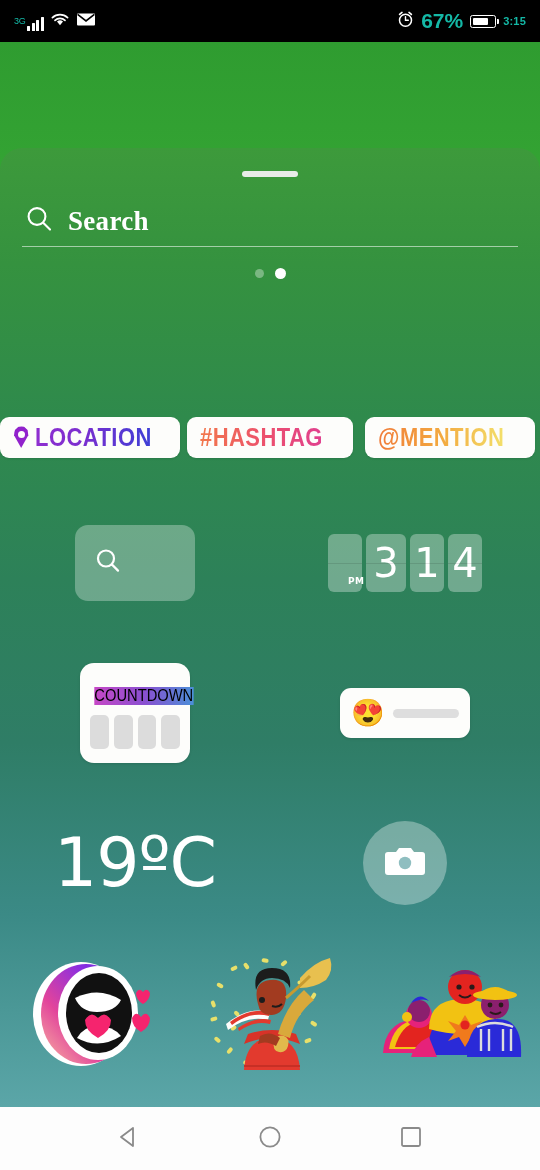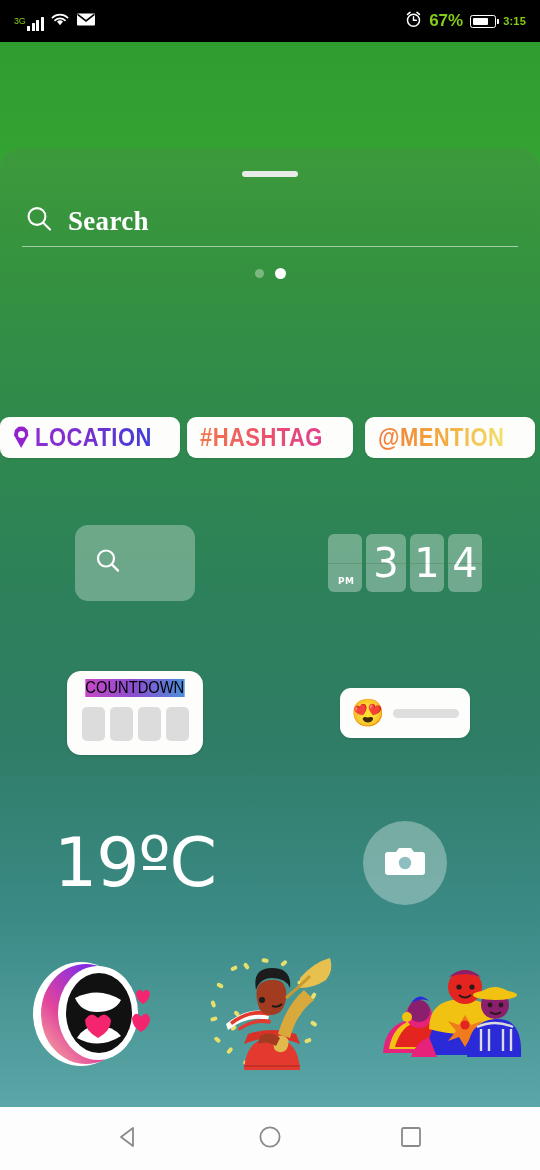--- a/index.html
+++ b/index.html
@@ -7,35 +7,35 @@
     width:540px; height:1170px;
     background:#000;
     font-family:"Liberation Sans", sans-serif;
     overflow:hidden;
   }
   #screen { position:relative; width:540px; height:1170px; overflow:hidden; }
 
   
   #statusbar{
     position:absolute; top:0; left:0; width:540px; height:42px;
-    background:#000; color:#84cc16;
+    background:#000; color:#14b8a6;
     display:flex; align-items:center; justify-content:space-between;
     padding:0 14px;
   }
   .sb-left{ display:flex; align-items:flex-end; gap:6px; }
   .sb-right{ display:flex; align-items:center; gap:7px; }
   .net-label{ font-size:9px; line-height:9px; align-self:flex-start; margin-right:-4px; margin-top:5px; letter-spacing:-.3px;}
   .bars{ display:flex; align-items:flex-end; gap:1.5px; height:15px;}
   .bars i{ display:block; width:3px; background:#fff; border-radius:.5px;}
   .bars i:nth-child(1){height:5px}
   .bars i:nth-child(2){height:8px}
   .bars i:nth-child(3){height:11px}
   .bars i:nth-child(4){height:14px}
   .clock-time{ font-size:11px; font-weight:700; letter-spacing:.2px; }
-  .batt-pct{ font-size:17px; font-weight:700; }
+  .batt-pct{ font-size:21px; font-weight:700; }
   .batt{ position:relative; width:26px; height:13px; border:1.6px solid #fff; border-radius:2.5px; display:flex; align-items:center;}
   .batt::after{ content:""; position:absolute; right:-4px; top:3.5px; width:2.5px; height:5px; background:#fff; border-radius:0 1px 1px 0;}
   .batt span{ display:block; height:7px; background:#fff; margin-left:1.6px; border-radius:1px;}
 
   
   #backdrop{
     position:absolute; top:42px; left:0; width:540px; height:1065px;
     background:linear-gradient(180deg,#2f9c30 0%, #40b83c 45%, #55d24f 100%);
   }
 
@@ -133,36 +133,36 @@
     position:relative; width:34px; height:58px; border-radius:6px;
     background:rgba(255,255,255,.32);
     display:flex; align-items:center; justify-content:center;
     color:#fff; font-size:40px; font-weight:400; line-height:1;
     font-family:"DejaVu Sans", sans-serif;
   }
   .tile::after{
     content:""; position:absolute; left:0; right:0; top:50%; height:1.4px;
     background:rgba(0,0,0,.10);
   }
-  .tile.ampm{ align-items:flex-end; justify-content:flex-start; padding:0 0 6px 10px; font-size:9px; font-weight:700; letter-spacing:.5px; }
+  .tile.ampm{ align-items:flex-end; justify-content:flex-start; padding:0 0 6px 20px; font-size:9px; font-weight:700; letter-spacing:.5px; }
   .tile.wide{ width:40px; }
 
   
   .pollicon{ display:flex; flex-direction:column; gap:3.5px; margin-right:4px; }
   .pollicon i{ display:block; height:4px; border-radius:2px; background:#2aa7dd; }
   .pollicon i:nth-child(1){ width:22px;}
   .pollicon i:nth-child(2){ width:15px;}
   .pollicon i:nth-child(3){ width:22px;}
 
   
   .card{
     background:#fdfdfb; border-radius:14px;
     box-shadow:0 1px 3px rgba(0,0,0,.12);
   }
-  .countdown-card{ width:136px; padding:8px 10px 14px; text-align:center; }
+  .countdown-card{ width:110px; padding:24px 10px 14px; text-align:center; }
   .countdown-card .lbl{ font-size:16px; transform:scaleX(.92); display:inline-block; }
   .cd-boxes{ display:flex; gap:5px; justify-content:center; margin-top:10px; }
   .cd-boxes i{ display:block; width:23px; height:34px; border-radius:5px; background:#dcdcdc; }
 
   
   .slider-pill{
     background:#fdfdfb; border-radius:11px; width:130px; height:50px;
     display:flex; align-items:center; padding:0 11px; gap:8px;
     box-shadow:0 1px 3px rgba(0,0,0,.12);
   }

